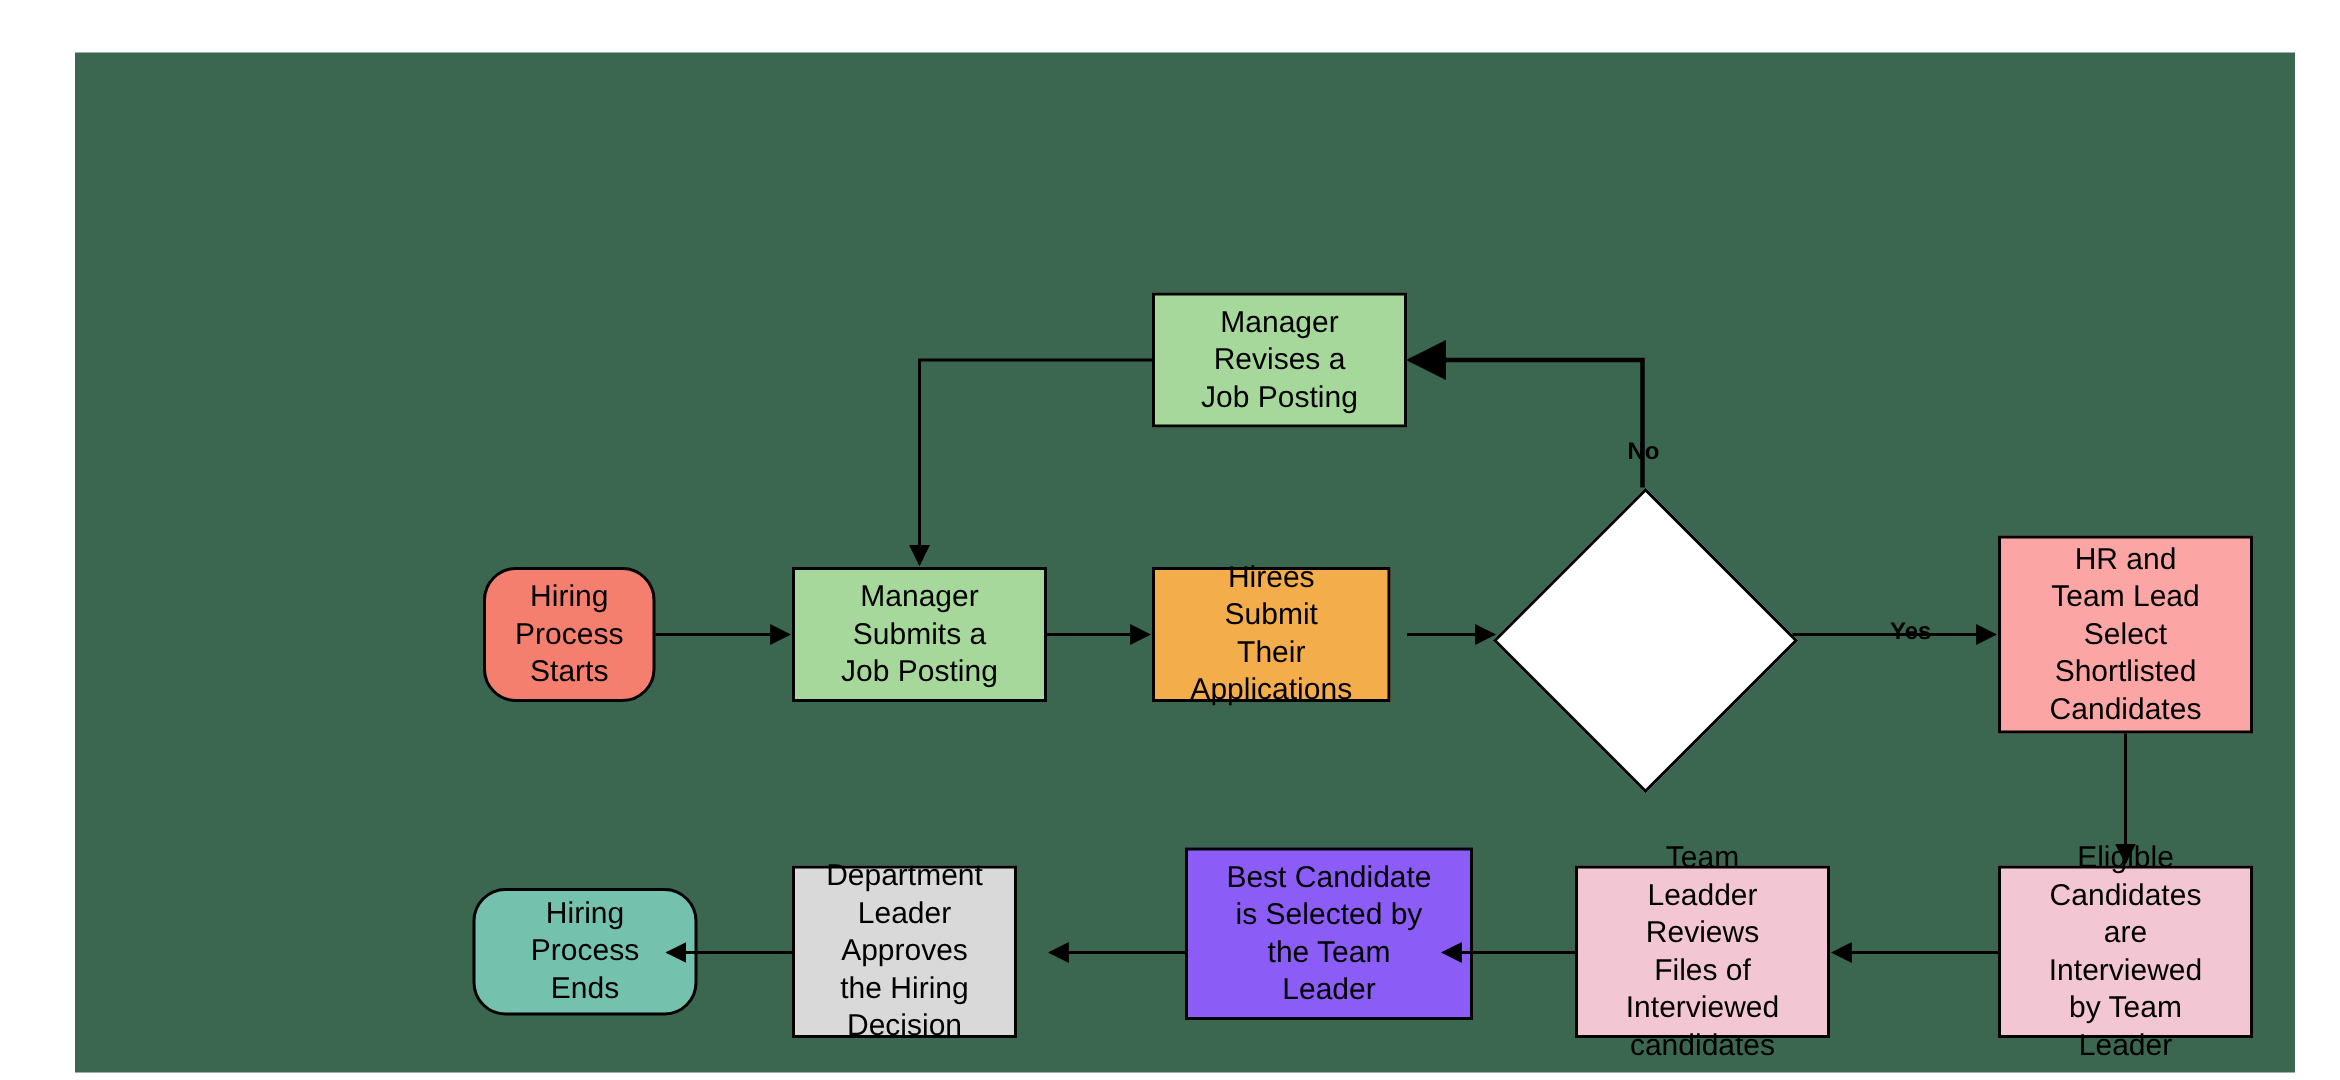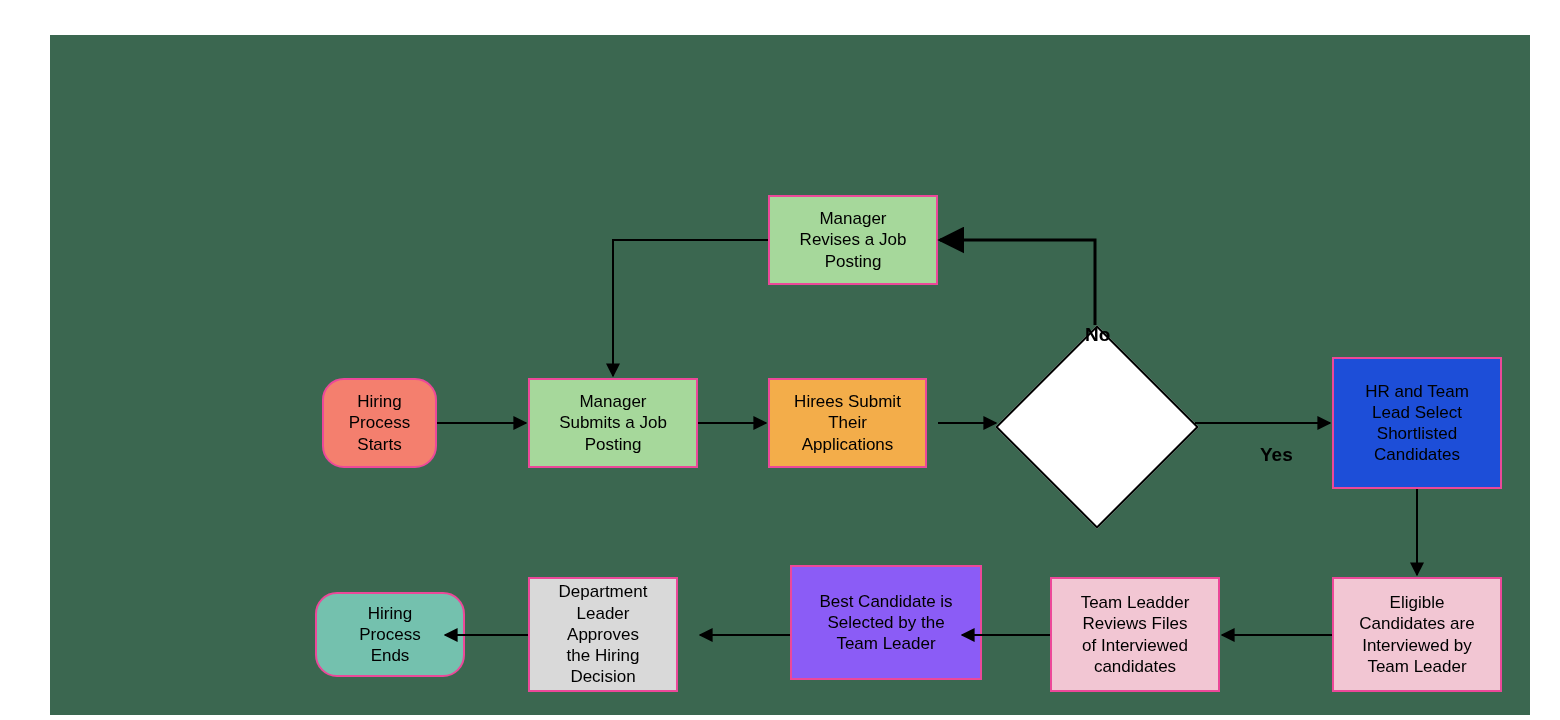--- a/index.html
+++ b/index.html
@@ -13,26 +13,26 @@
   .canvas {
     position: absolute;
     left: 50px;
     top: 35px;
     width: 1480px;
     height: 680px;
     background: #3b6750;
   }
   .node {
     position: absolute;
-    border: 2px solid #ec4899;
+    border: 2px solid #000000;
     display: flex;
     align-items: center;
     justify-content: center;
     text-align: center;
-    font-size: 17px;
+    font-size: 20px;
     line-height: 1.25;
     color: #000;
     box-sizing: border-box;
     padding: 4px 23px;
   }
   .terminator {
     border-radius: 22px;
   }
   .diamond-wrap {
     position: absolute;
@@ -56,25 +56,24 @@
     top: 50%;
     transform: translate(-50%, -50%);
     text-align: center;
     font-size: 17px;
     line-height: 1.25;
     color: #ffffff;
     text-decoration: underline;
   }
   .edge-label {
     position: absolute;
-    font-size: 19px;
+    font-size: 16px;
     font-weight: bold;
     color: #000;
     background: transparent;
-    margin-top: 31px;
   }
   svg.edges {
     position: absolute;
     left: 0;
     top: 0;
     width: 1480px;
     height: 680px;
     pointer-events: none;
   }
 </style>
@@ -89,21 +88,21 @@
 
   <div class="node" style="left:478px; top:343px; width:170px; height:90px; background:#a6d89b;">Manager Submits a Job Posting</div>
 
   <div class="node" style="left:718px; top:343px; width:159px; height:90px; background:#f3ad4a;">Hirees Submit Their Applications</div>
 
   <div class="diamond-wrap" style="left:945px; top:290px; width:200px; height:200px;">
     <div class="diamond"></div>
     <div class="diamond-label">Are there any eligible applicants?</div>
   </div>
 
-  <div class="node" style="left:1282px; top:322px; width:170px; height:132px; background:#1d4ed8;">HR and Team Lead Select Shortlisted Candidates</div>
+  <div class="node" style="left:1282px; top:322px; width:170px; height:132px; background:#fca5a5;">HR and Team Lead Select Shortlisted Candidates</div>
 
   <div class="node" style="left:1282px; top:542px; width:170px; height:115px; background:#f2c6d3;">Eligible Candidates are Interviewed by Team Leader</div>
 
   <div class="node" style="left:1000px; top:542px; width:170px; height:115px; background:#f2c6d3;">Team Leadder Reviews  Files of Interviewed candidates</div>
 
   <div class="node" style="left:740px; top:530px; width:192px; height:115px; background:#8b5cf6;">Best Candidate is Selected by the Team Leader</div>
 
   <div class="node" style="left:478px; top:542px; width:150px; height:115px; background:#d9d9d9;">Department Leader Approves the Hiring Decision</div>
 
   <div class="node terminator" style="left:265px; top:557px; width:150px; height:85px; background:#74c1ae;">Hiring Process Ends</div>

